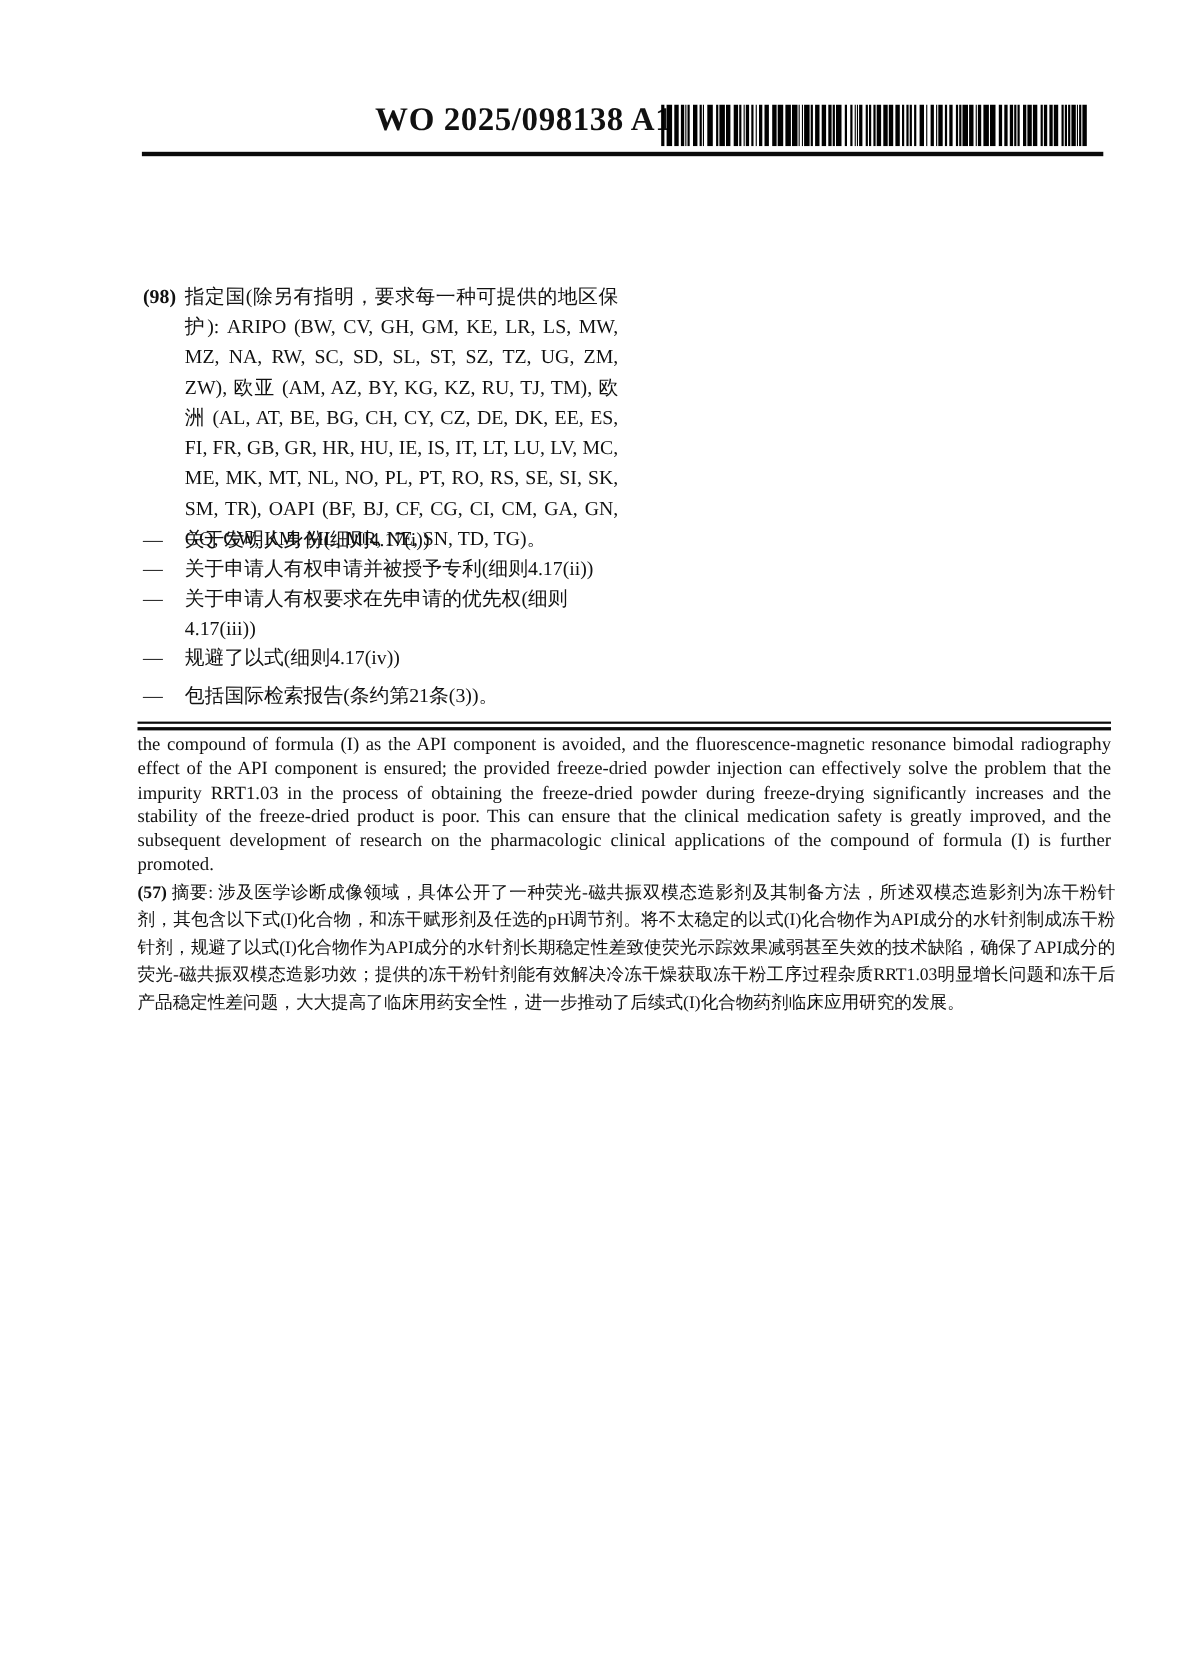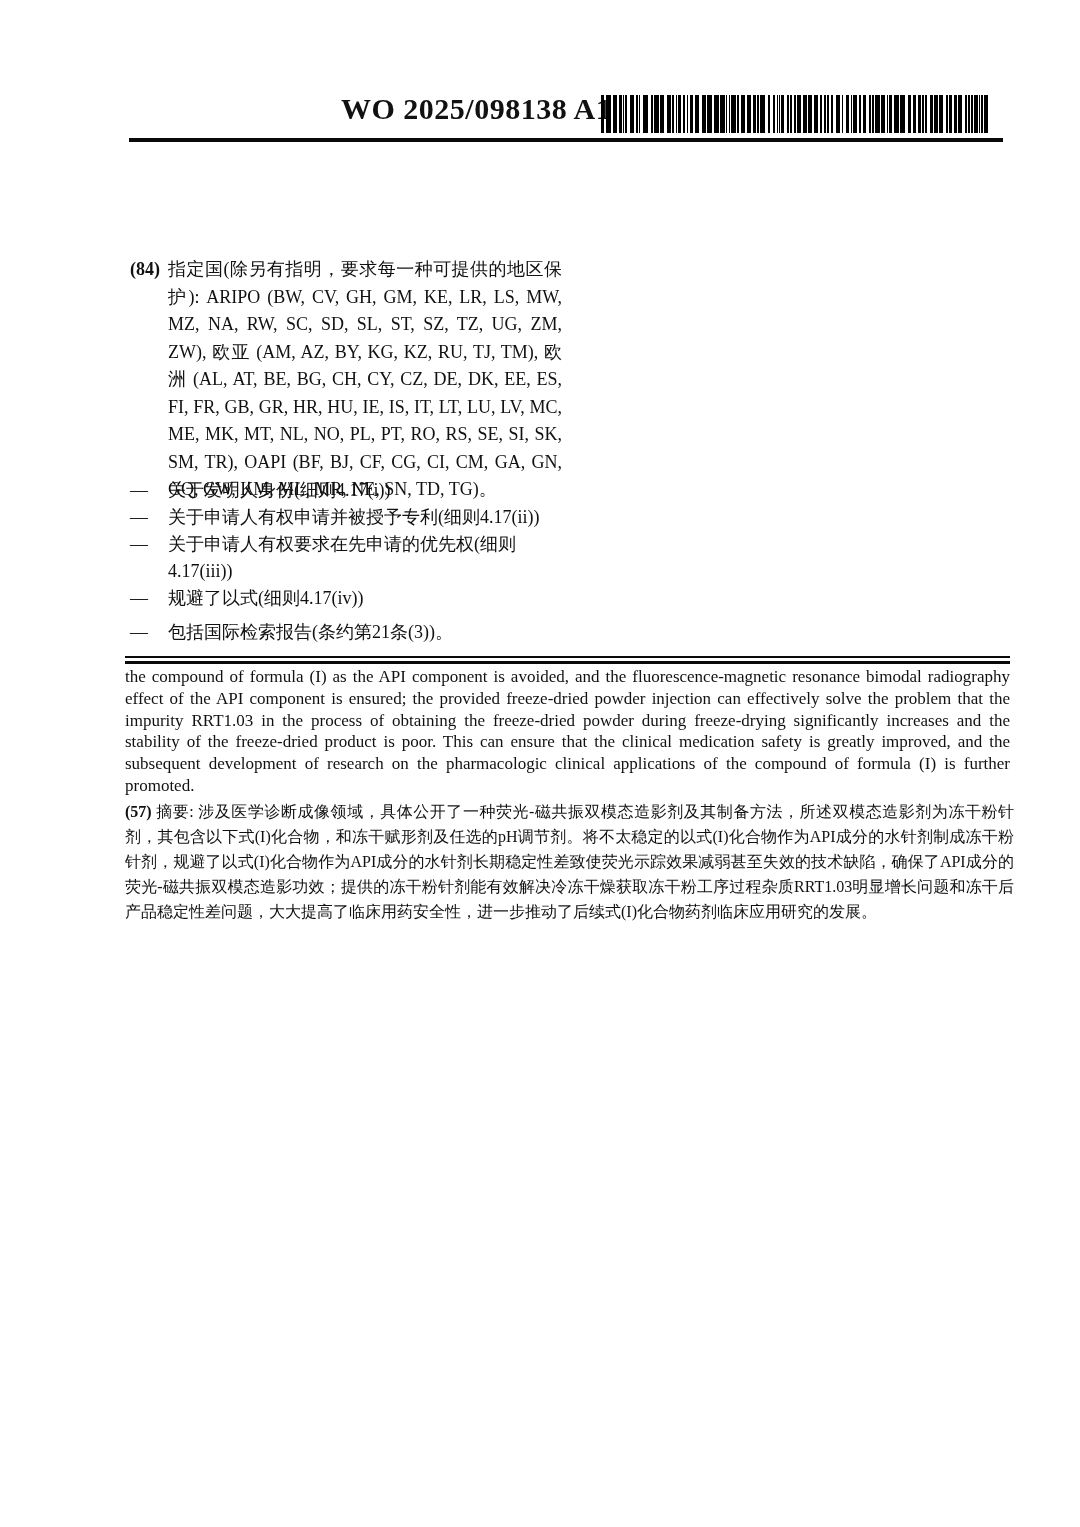--- a/index.html
+++ b/index.html
@@ -243,21 +243,21 @@
       <i style="width:2px;margin-right:1px"></i>
       <i style="width:4px;margin-right:1px"></i>
       <i style="width:1px;margin-right:1px"></i>
       <i style="width:2px;margin-right:1px"></i>
       <i style="width:4px;margin-right:1px"></i>
     </div>
   <div class="rule-top"></div>
 
 
   <div class="sec84">
-    <span class="sec-label">(84)</span>
+    <span class="sec-label">(98)</span>
     <div class="sec-text">指定国(除另有指明，要求每一种可提供的地区保护): ARIPO (BW, CV, GH, GM, KE, LR, LS, MW, MZ, NA, RW, SC, SD, SL, ST, SZ, TZ, UG, ZM, ZW), 欧亚 (AM, AZ, BY, KG, KZ, RU, TJ, TM), 欧洲 (AL, AT, BE, BG, CH, CY, CZ, DE, DK, EE, ES, FI, FR, GB, GR, HR, HU, IE, IS, IT, LT, LU, LV, MC, ME, MK, MT, NL, NO, PL, PT, RO, RS, SE, SI, SK, SM, TR), OAPI (BF, BJ, CF, CG, CI, CM, GA, GN, GQ, GW, KM, ML, MR, NE, SN, TD, TG)。</div>
   </div>
 
   <div class="decl">
     <div class="dash-item">
       <span class="dash">—</span>
       <span class="item-text">关于发明人身份(细则4.17(i))</span>
     </div>
     <div class="dash-item">
       <span class="dash">—</span>

